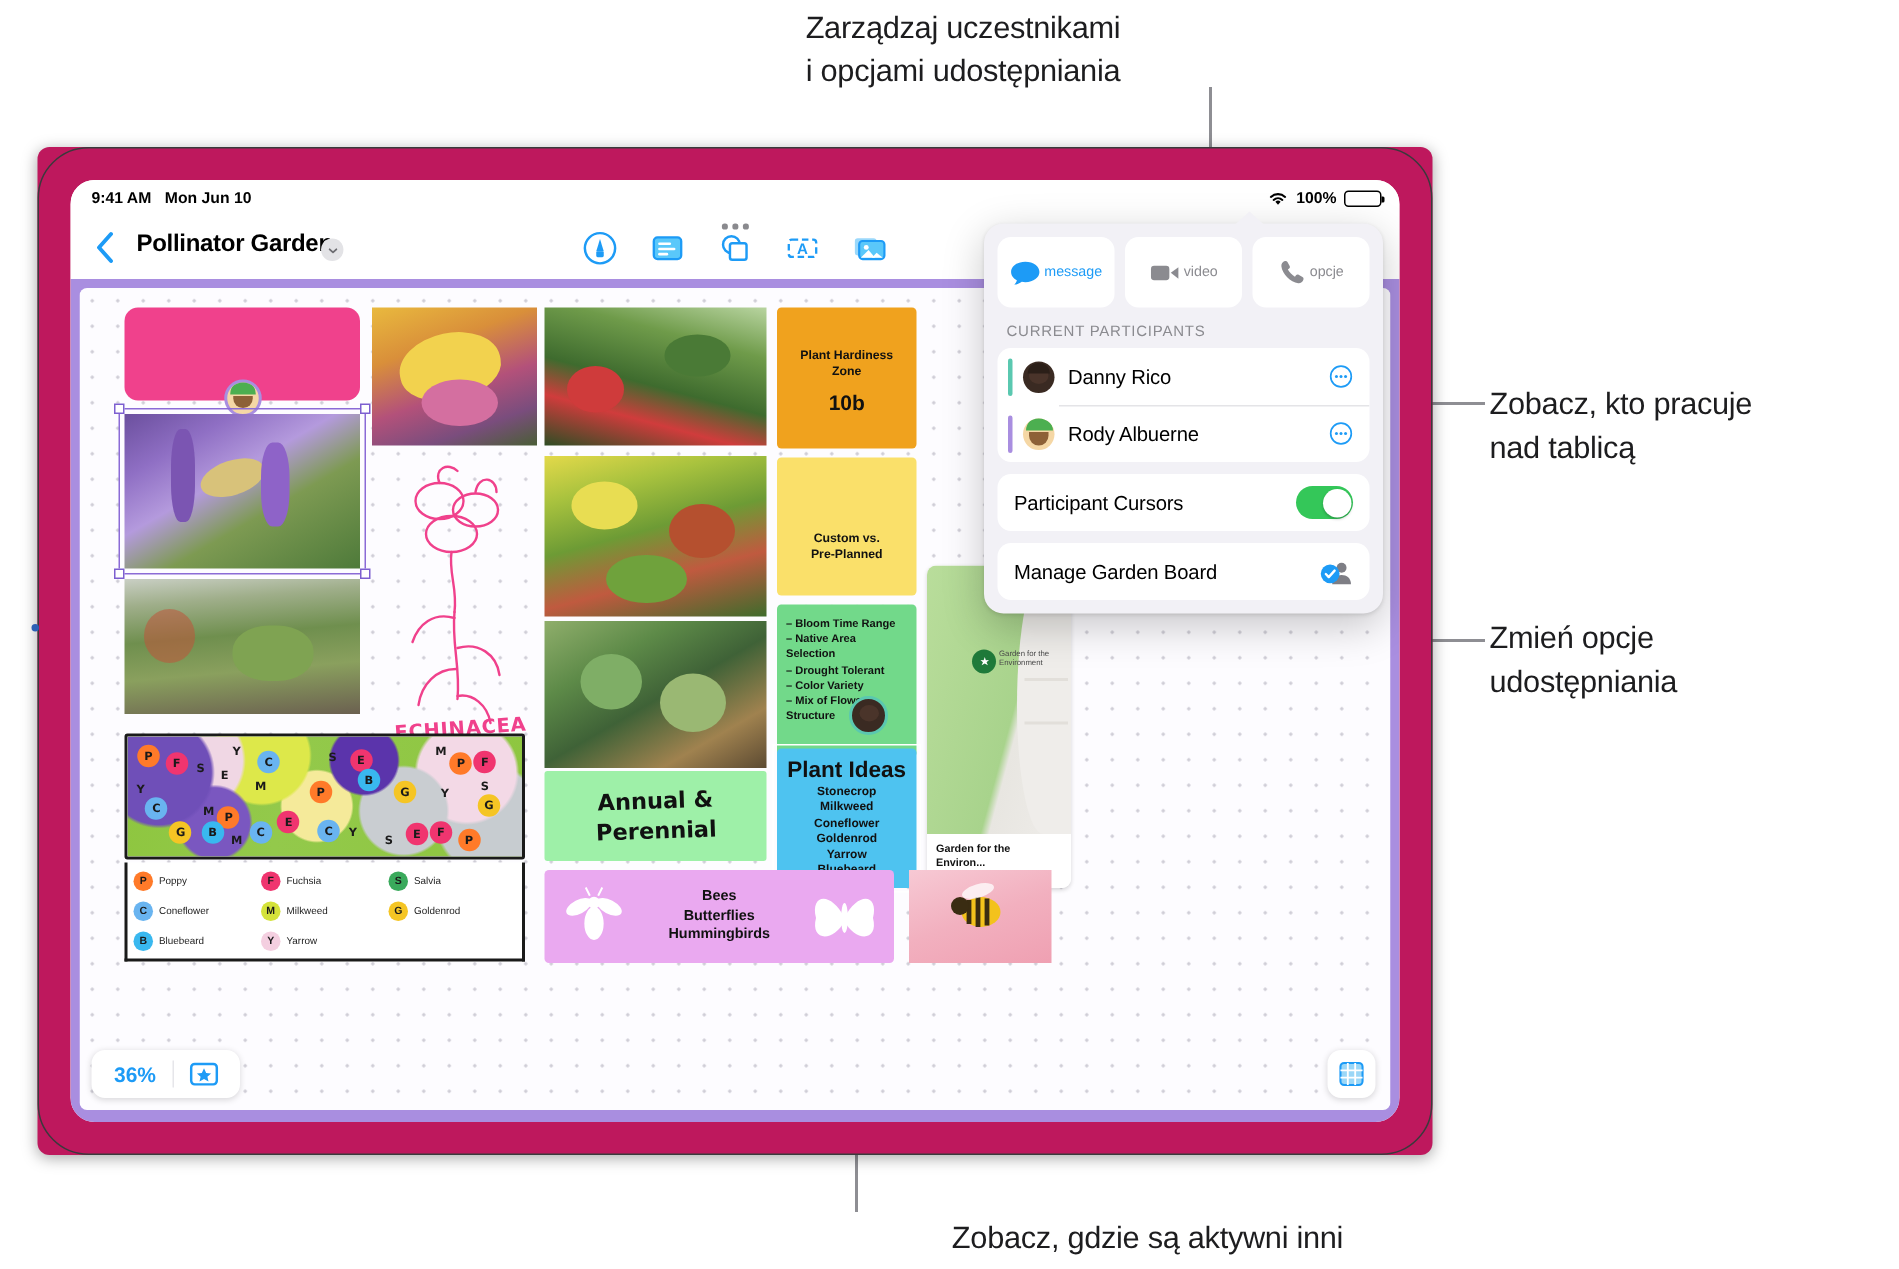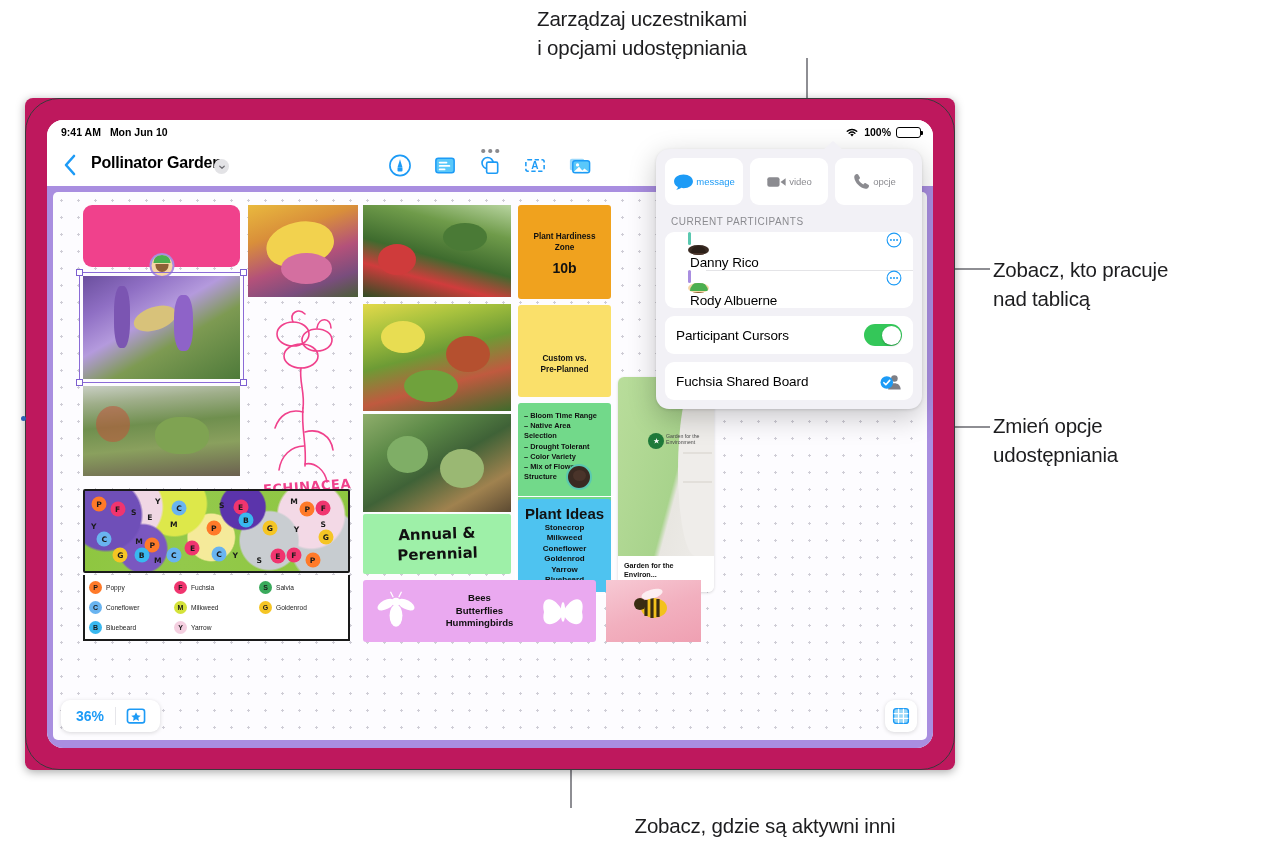--- a/index.html
+++ b/index.html
@@ -171,22 +171,22 @@
     cursor:pointer;
   }
   .pop-act .lbl { font-size:9.5px; color:#8b8b90; }
   .pop-act.active .lbl { color:#1d9bf6; }
   .pop-hdr {
     font-size:10px; color:#8b8b90; letter-spacing:0.5px;
     margin: 11px 0 5px 6px;
   }
   .pop-list { background:#fff; border-radius:9px; overflow:hidden; }
   .p-row {
-    display:flex; align-items:flex-start; height:38px;
-    position:relative; padding-left: 16px; cursor:pointer;flex-direction:column;
+    display:flex; align-items:center; height:38px;
+    position:relative; padding-left: 0; cursor:pointer;
   }
   .p-row + .p-row .divider {
     position:absolute; left:41px; right:0; top:0; height:1px; background:#e4e4e7;
   }
   .p-bar { width:3px; height:25px; border-radius:2px; margin-left:7px; }
   .p-av {
     width:21px; height:21px; border-radius:50%;
     margin-left:7px; overflow:hidden; position:relative;
   }
   .p-name { font-size:13.5px; color:#000; margin-left:9px; letter-spacing:-0.1px; }
@@ -679,21 +679,21 @@
         </div>
 
         <div class="pop-card">
           <span class="t">Participant Cursors</span>
           <span class="toggle">
               <i></i>
             </span>
         </div>
 
         <div class="pop-card">
-          <span class="t">Fuchsia Shared Board</span>
+          <span class="t">Manage Garden Board</span>
           <svg width="22" height="19" viewBox="0 0 26 22">
             <circle cx="17" cy="7.4" r="3.9" fill="#7e7e85"></circle>
             <path d="M9.6 20.5 C9.6 15.6 13 13.2 17 13.2 C21 13.2 24.4 15.6 24.4 20.5 Z" fill="#7e7e85"></path>
             <circle cx="8" cy="12.2" r="7.4" fill="#1d9bf6"></circle>
             <path d="M4.6 12.4 L6.9 14.8 L11.5 9.7" stroke="#fff" stroke-width="1.9" fill="none" stroke-linecap="round" stroke-linejoin="round"></path>
           </svg>
         </div>
 
       </div>
 

